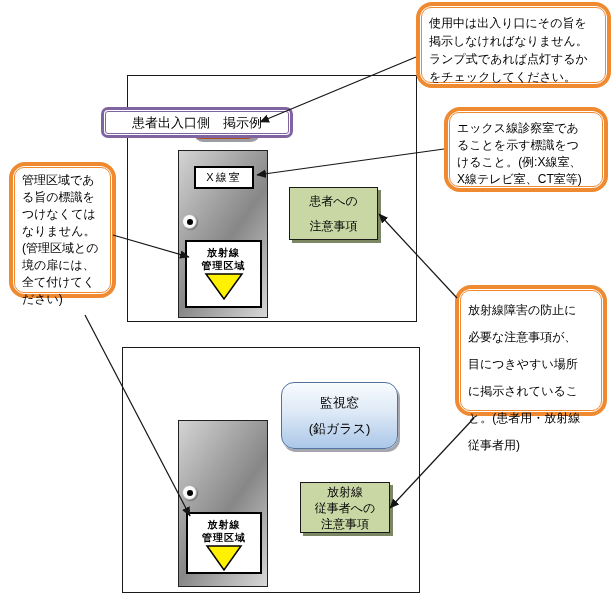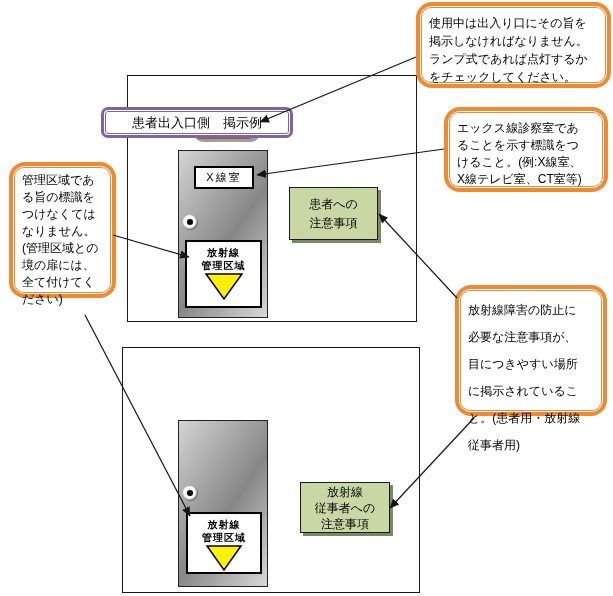--- a/index.html
+++ b/index.html
@@ -55,21 +55,21 @@
   #sign1 { left:6px; top:89px; width:77px; height:68px; }
   #sign2 { left:7px; top:91px; width:76px; height:62px; }
   .area-sign-text { font-size:10px; font-weight:bold; line-height:13px; padding-top:4px; letter-spacing:1px; }
   .triangle-svg { display:block; margin:0 auto; }
 
   
   .note-box { position:absolute; background:#C9D7A4; border:1.2px solid #1a1a1a;
               box-shadow:3px 3px 0 #7c8763; display:flex; align-items:center; justify-content:center;
               text-align:center; font-size:12px; z-index:2; }
   #green1 { left:289px; top:187px; width:89px; height:53px; }
-  #green1 .multiline { line-height:19px; }
+  #green1 .multiline { line-height:25px; }
   #green2 { left:300px; top:482px; width:90px; height:51px; }
   #green2 .multiline { line-height:16px; }
 
   
   #window { position:absolute; left:281px; top:382px; width:117px; height:67px;
             background:linear-gradient(180deg,#f8fbfe 0%,#dde9f6 45%,#abc7e8 100%);
             border:1.5px solid #50749e; border-radius:13px; box-shadow:2px 3px 0 #a6a6ae;
             display:flex; align-items:center; justify-content:center; text-align:center;
             font-size:13px; z-index:2; }
   #window .multiline { line-height:26px; }
@@ -119,20 +119,24 @@
         <polygon points="3,2 39,2 21,27" fill="#FFF100" stroke="#000" stroke-width="1.5"></polygon>
       </svg>
     </div>
   </div>
 
   <div class="note-box" id="green1">
     <div class="multiline">患者への
 注意事項</div>
   </div>
 
+  <div id="window">
+    <div class="multiline">監視窓
+(鉛ガラス)</div>
+  </div>
 
   <div class="door" id="door2">
     <div class="knob">
         <div class="knob-dot"></div>
       </div>
     <div class="area-sign" id="sign2">
       <div class="area-sign-text multiline">放射線
 管理区域</div>
       <svg class="triangle-svg" width="40" height="28">
         <polygon points="3,2 37,2 20,26" fill="#FFF100" stroke="#000" stroke-width="1.5"></polygon>

